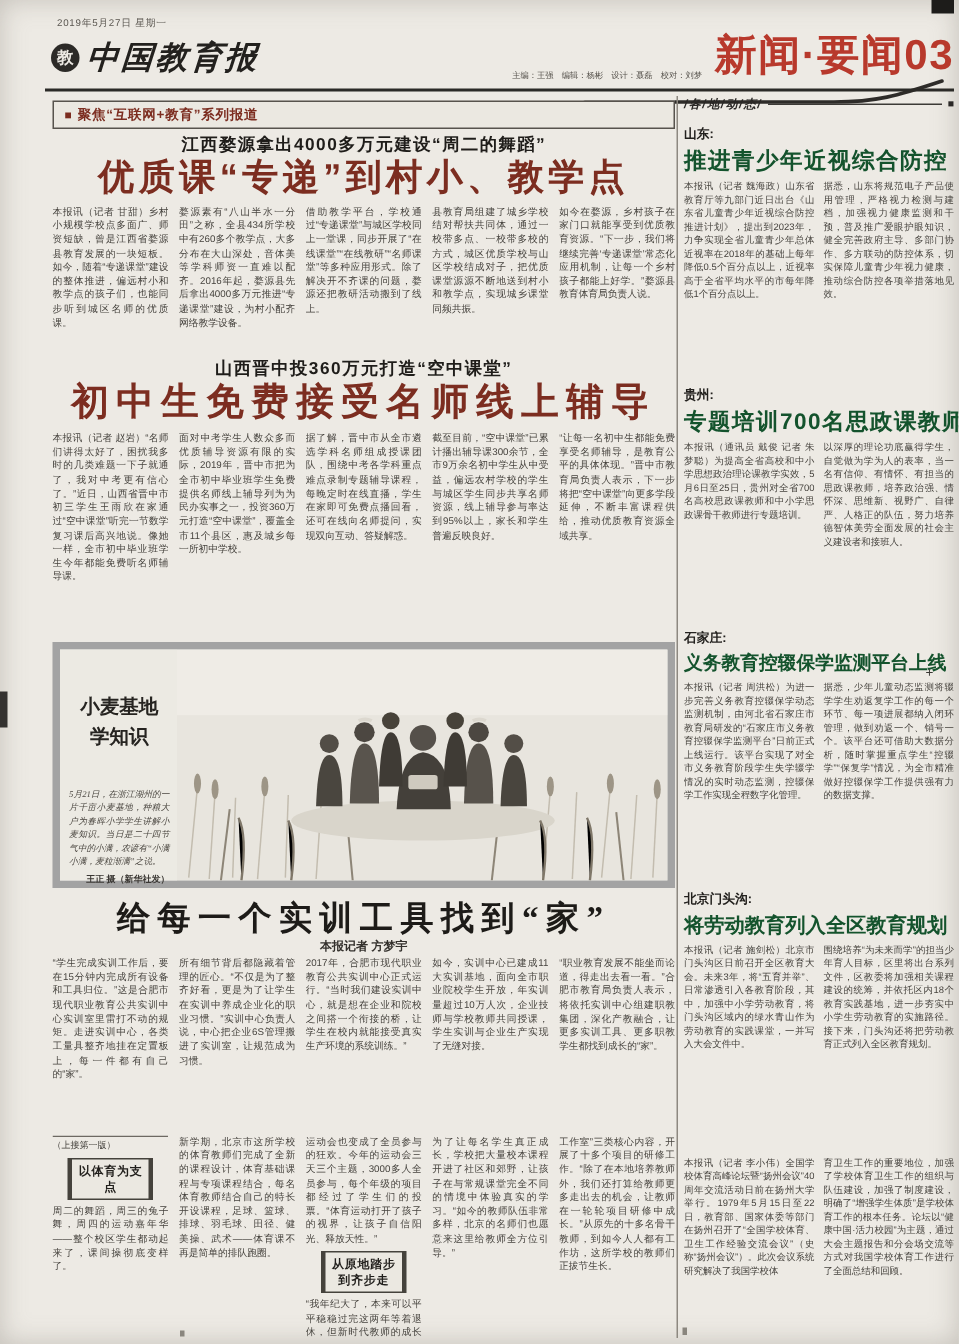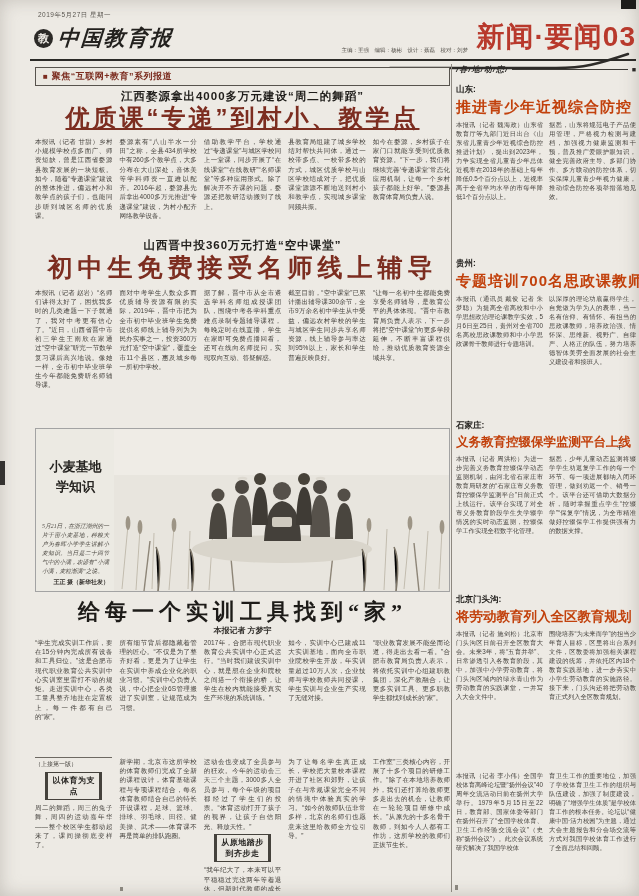--- a/index.html
+++ b/index.html
@@ -26,26 +26,26 @@
                 font-size:28px; font-weight:bold; color:#b8392c; letter-spacing:1px; }
   .swoosh { left:388px; top:52px; }
   .mast-rule { left:30px; top:59px; width:606px; height:2px; background:#2b2a27; }
   
   .series-box { left:35px; top:67px; width:415px; height:19px; border:1px solid #57534d;
                 display:flex; align-items:center; padding-left:7px; gap:4px; background:#ebe8e1; }
   .series-bullet { font-size:8px; color:#7c2d20; }
   .series-label { font-size:9px; font-weight:bold; color:#7c2d20; letter-spacing:.5px; }
   .kicker { width:415px; left:35px; text-align:center; font-weight:bold; font-size:11.5px; color:#1f1d1a; letter-spacing:1px; }
   .headline-red { width:415px; left:35px; text-align:center; font-weight:bold; color:#7c2d20; }
-  .h1a { top:102px; font-size:24px; letter-spacing:3px;text-decoration:underline; }
+  .h1a { top:102px; font-size:24px; letter-spacing:3px; }
   .h2a { top:251px; font-size:25px; letter-spacing:5px; }
   .body-cols { left:35px; width:415px; display:flex; gap:7px; }
   .col { flex:1; font-size:6.5px; line-height:1.42; text-align:justify; color:#46433e; overflow:hidden; }
   
-  .photo-block { left:35px; top:428px; width:415px; height:164px; display:flex; border:1px solid #a3a3a3; background:#e7e4dd; }
+  .photo-block { left:35px; top:428px; width:415px; height:164px; display:flex; border:5px solid #a3a3a3; background:#e7e4dd; }
   .cap-panel { width:78px; padding:6px 5px 4px 6px; display:flex; flex-direction:column; background:#eceae3; }
   .cap-title { margin-top:22px; text-align:center; font-family:"Liberation Serif", serif;
                font-weight:bold; font-size:13px; color:#262421; line-height:1.5; }
   .cap-text { margin-top:26px; font-size:5.8px; line-height:1.55; color:#4c4842;
               font-family:"Liberation Serif", serif; font-style:italic; text-align:justify; }
   .cap-credit { margin-top:2px; font-size:6px; font-weight:bold; color:#3a3733; text-align:right;
                 font-family:"Liberation Serif", serif; }
   .photo-art { flex:1; }
   
   .h3a { left:35px; top:597px; width:415px; text-align:center; font-family:"Liberation Serif", serif;
@@ -56,21 +56,21 @@
                  font-weight:bold; font-size:8px; color:#211f1c; text-align:center;
                  padding:2px 1px; margin:3px 10px; letter-spacing:.5px; background:#ebe8e1; }
   
   .v-div { left:451px; top:64px; width:1px; height:828px; background:#8d8880; }
   .sb { left:456px; width:180px; }
   .sb-header { top:64px; display:flex; align-items:center; gap:4px; }
   .sb-header-label { font-size:8px; font-weight:bold; font-style:italic; color:#2a2826; letter-spacing:1px; }
   .sb-line { flex:1; height:1px; background:#3c3a36; }
   .sb-sq { font-size:7px; color:#2a2826; }
   .region { font-size:8.5px; font-weight:bold; color:#23211e; margin-bottom:2px; }
-  .sb-title { font-weight:bold; color:#c2410c; margin-bottom:4px; white-space:nowrap; }
+  .sb-title { font-weight:bold; color:#14532d; margin-bottom:4px; white-space:nowrap; }
   .sb-cols { display:flex; gap:6px; }
   .sbcol { flex:1; font-size:6.3px; line-height:1.42; text-align:justify; color:#46433e; overflow:hidden; }
   .it1 { top:84px; } .it2 { top:258px; } .it3 { top:420px; } .it4 { top:594px; } .it5 { top:772px; }
   .t15 { font-size:15px; letter-spacing:1px; }
   .t12 { font-size:12.5px; }
   .t13 { font-size:13.5px; }
   .t14c { font-size:14px; text-align:center; letter-spacing:1px; }
   
   .corner-mark { left:621px; top:0; width:15px; height:9px; background:#1d1c1a; }
   .edge-smudge { left:0; top:461px; width:5px; height:24px; background:#343230; }

